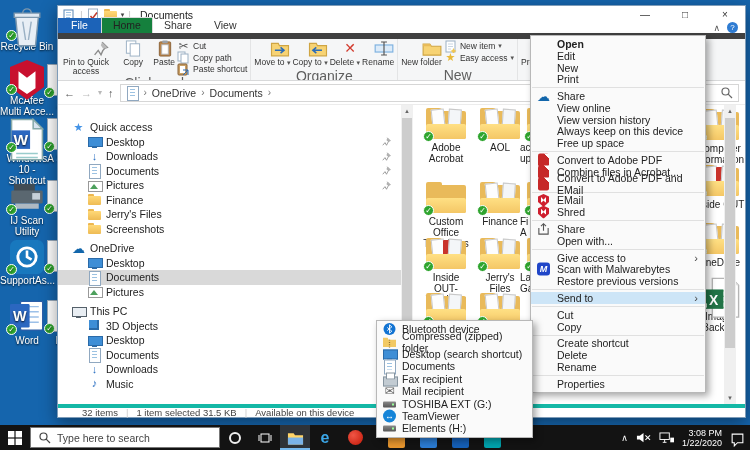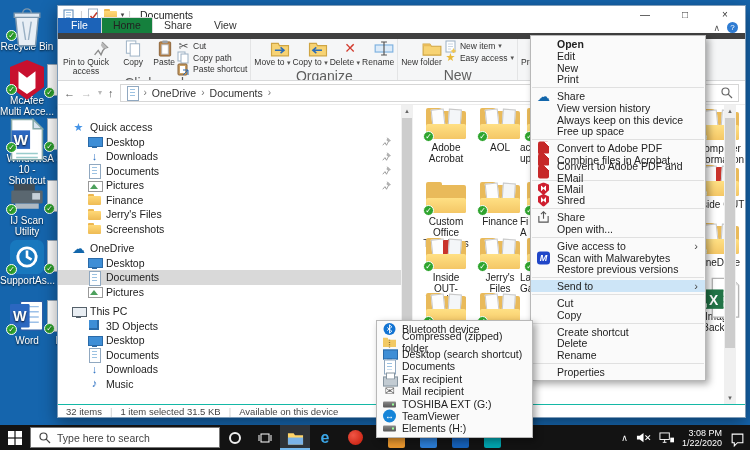--- a/index.html
+++ b/index.html
@@ -97,21 +97,21 @@
 .file-sb{right:9px}
 .sb-a{height:12px;text-align:center;font-size:6px;color:#666;line-height:12px}
 .sb-a.bot{position:absolute;bottom:0;left:0;right:0}
 .sb-thumb{position:absolute;left:1px;right:1px;background:#cdcdcd}
 .filearea{flex:1;position:relative;overflow:hidden}
 .tile{position:absolute;width:52px;text-align:center;font-size:10px;line-height:11px;color:#222;overflow-wrap:anywhere}
 .tile .tic{position:relative;width:42px;height:32px;margin:0 auto 2px}
 .tile .badge{left:-2px;bottom:-2px}
 .frag{text-align:left}
 .frag .tic{margin:0 0 2px 6px}
-.statusbar{position:absolute;left:0;right:0;bottom:0;height:13px;border-top:1px solid #14b8a6;display:flex;align-items:center;gap:8px;padding-left:8px;font-size:9.5px;color:#444}
+.statusbar{position:absolute;left:0;right:0;bottom:0;height:13px;border-top:4px solid #14b8a6;display:flex;align-items:center;gap:8px;padding-left:24px;font-size:9.5px;color:#444}
 .st-sep{color:#ccc}
 
 
 .f-lg{position:absolute;inset:0}
 .f-lg .bk{position:absolute;left:1px;top:3px;right:1px;bottom:1px;background:#e9ba5a;border-radius:2px}
 .f-lg .tb{position:absolute;left:1px;top:0;width:16px;height:5px;background:#e9ba5a;border-radius:2px 2px 0 0}
 .f-lg .p1{position:absolute;left:7px;top:1px;width:13px;height:26px;background:#fdfdfd;border:1px solid #c8c8c8;transform:rotate(-6deg)}
 .f-lg .p2{position:absolute;left:23px;top:1px;width:13px;height:26px;background:#f4f6f8;border:1px solid #c8c8c8;transform:rotate(4deg)}
 .f-lg .rb{position:absolute;left:18px;top:2px;width:8px;height:25px;background:#c9332b;border-radius:1px}
 .f-lg .fr{position:absolute;left:1px;bottom:1px;right:1px;height:15px;background:linear-gradient(#ffe084,#f4c766);border-radius:2px}
@@ -852,20 +852,25 @@
 
        </div>
       <div class="msep"></div>
       <div class="mitem  ">
          <i class="ic ic-cloud "></i>
          <span>Share</span>
 
        </div>
       <div class="mitem  ">
 
+         <span>View online</span>
+
+       </div>
+      <div class="mitem  ">
+
          <span>View version history</span>
 
        </div>
       <div class="mitem  ">
 
          <span>Always keep on this device</span>
 
        </div>
       <div class="mitem  ">
 

